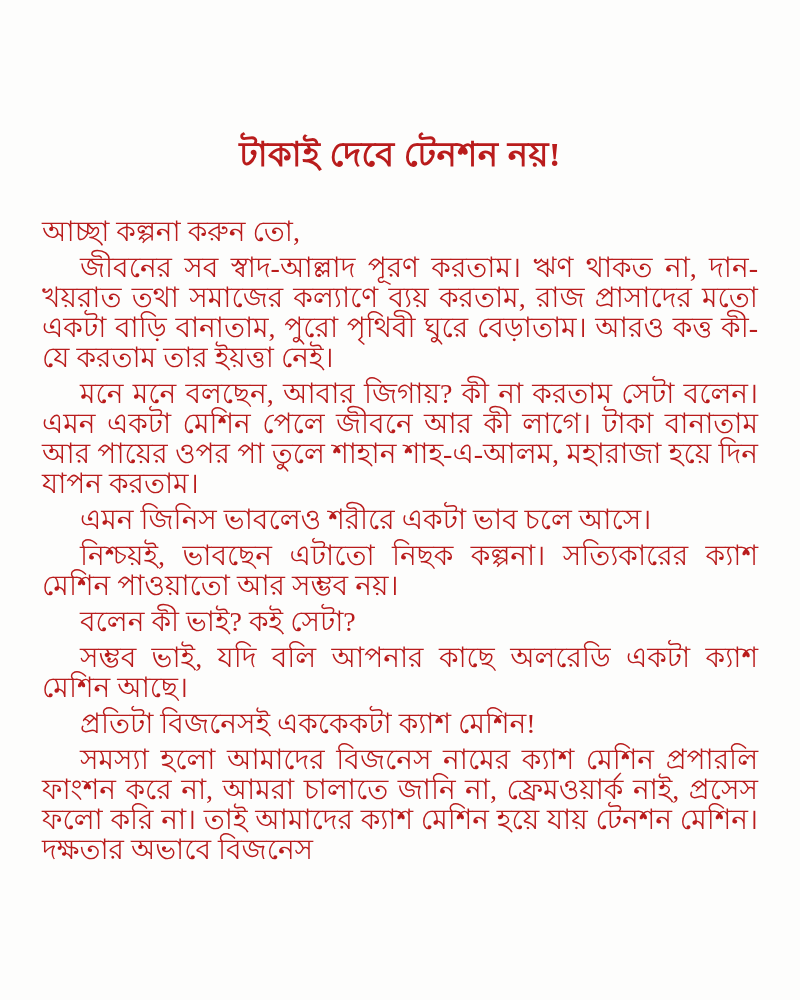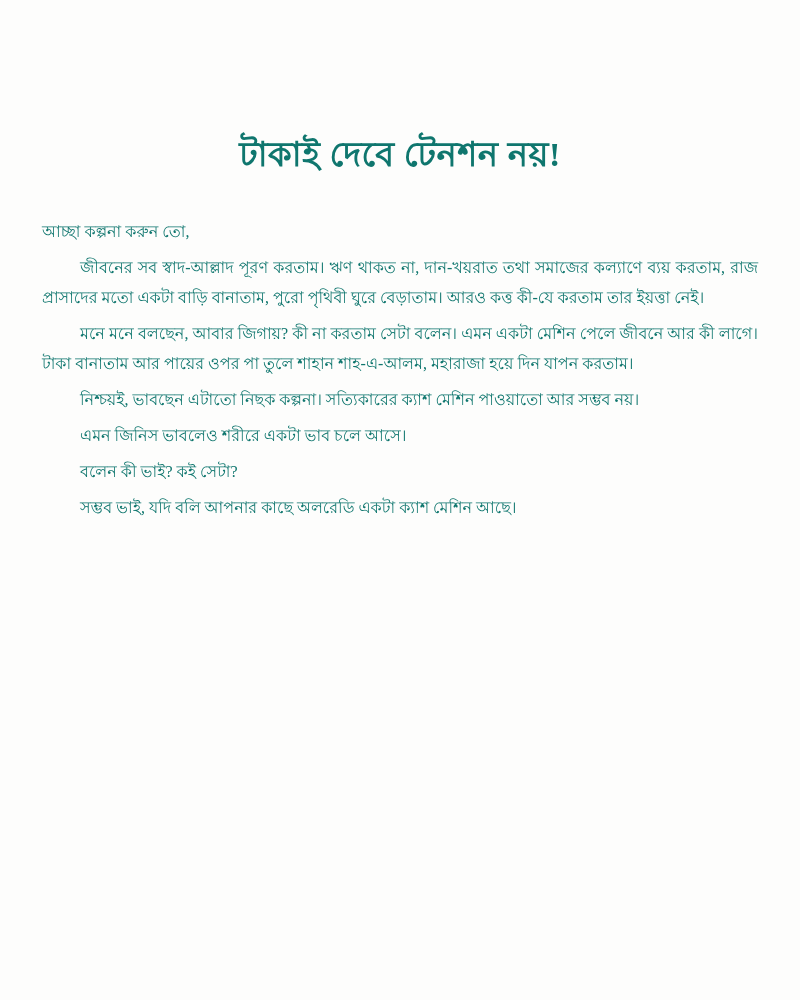--- a/index.html
+++ b/index.html
@@ -10,49 +10,51 @@
   .page {
     position: relative;
     width: 800px;
     height: 1000px;
     margin: 0 auto;
     background: #fdfdfc;
     box-sizing: border-box;
     padding: 131px 42px 0 42px;
     overflow: hidden;
     font-family: "Liberation Serif", "DejaVu Serif", serif;
-    color: #0f766e;
+    color: #b91c1c;
   }
   .doc-title {
     text-align: center;
     font-size: 34px;
     line-height: 48px;
     font-weight: bold;
     margin: 0 0 38px 0;
     letter-spacing: 0.5px;
   }
   .body-text p {
     margin: 0 0 6px 0;
-    font-size: 16px;
+    font-size: 28px;
     line-height: 30px;
     text-align: justify;
     text-indent: 38px;
   }
   .body-text p.flush {
     text-indent: 0;
   }
 </style>
 </head>
 <body>
 
 <div class="page">
   <h1 class="doc-title">টাকাই দেবে টেনশন নয়!</h1>
 
   <div class="body-text">
     <p class="flush">আচ্ছা কল্পনা করুন তো,</p>
     <p>জীবনের সব স্বাদ-আল্লাদ পূরণ করতাম। ঋণ থাকত না, দান-খয়রাত তথা সমাজের কল্যাণে ব্যয় করতাম, রাজ প্রাসাদের মতো একটা বাড়ি বানাতাম, পুরো পৃথিবী ঘুরে বেড়াতাম। আরও কত্ত কী-যে করতাম তার ইয়ত্তা নেই।</p>
     <p>মনে মনে বলছেন, আবার জিগায়? কী না করতাম সেটা বলেন। এমন একটা মেশিন পেলে জীবনে আর কী লাগে। টাকা বানাতাম আর পায়ের ওপর পা তুলে শাহান শাহ-এ-আলম, মহারাজা হয়ে দিন যাপন করতাম।</p>
+    <p>এমন জিনিস ভাবলেও শরীরে একটা ভাব চলে আসে।</p>
     <p>নিশ্চয়ই, ভাবছেন এটাতো নিছক কল্পনা। সত্যিকারের ক্যাশ মেশিন পাওয়াতো আর সম্ভব নয়।</p>
-    <p>এমন জিনিস ভাবলেও শরীরে একটা ভাব চলে আসে।</p>
     <p>বলেন কী ভাই? কই সেটা?</p>
     <p>সম্ভব ভাই, যদি বলি আপনার কাছে অলরেডি একটা ক্যাশ মেশিন আছে।</p>
+    <p>প্রতিটা বিজনেসই এককেকটা ক্যাশ মেশিন!</p>
+    <p>সমস্যা হলো আমাদের বিজনেস নামের ক্যাশ মেশিন প্রপারলি ফাংশন করে না, আমরা চালাতে জানি না, ফ্রেমওয়ার্ক নাই, প্রসেস ফলো করি না। তাই আমাদের ক্যাশ মেশিন হয়ে যায় টেনশন মেশিন। দক্ষতার অভাবে বিজনেস</p>
   </div>
 </div>
 
 </body></html>

